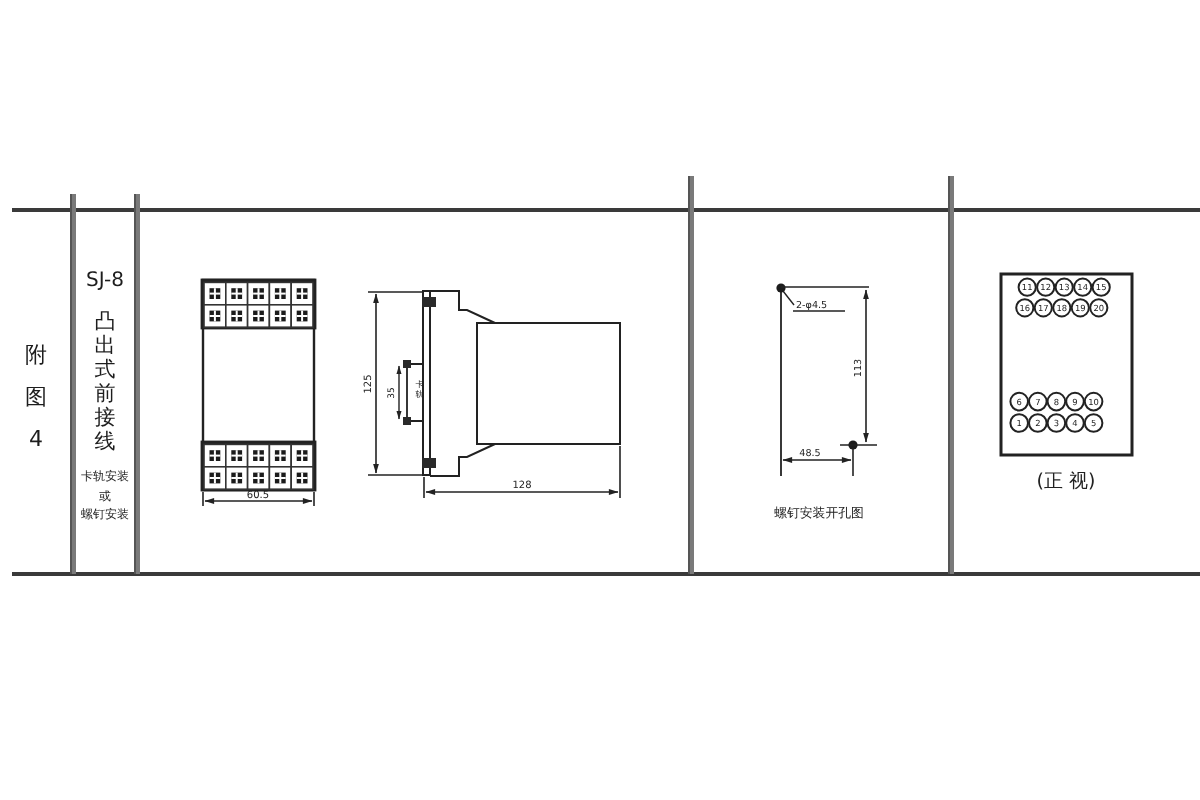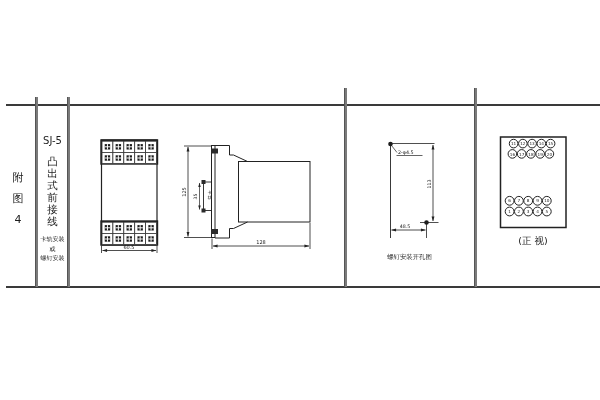--- a/index.html
+++ b/index.html
@@ -29,21 +29,21 @@
   <div class="vline" style="left:344px;top:88px;height:199px;"></div>
   <div class="vline" style="left:474px;top:88px;height:199px;"></div>
 
   <div class="fig-label">
     <span style="display:block;">附</span>
     <span style="display:block;">图</span>
     <span style="display:block;">4</span>
   </div>
 
   <div class="title-col">
-    <div class="model">SJ-5</div>
+    <div class="model">SJ-8</div>
     <div class="vchars">
       <span>凸</span>
       <span>出</span>
       <span>式</span>
       <span>前</span>
       <span>接</span>
       <span>线</span>
     </div>
     <div class="subs">
       <div>卡轨安装</div>

